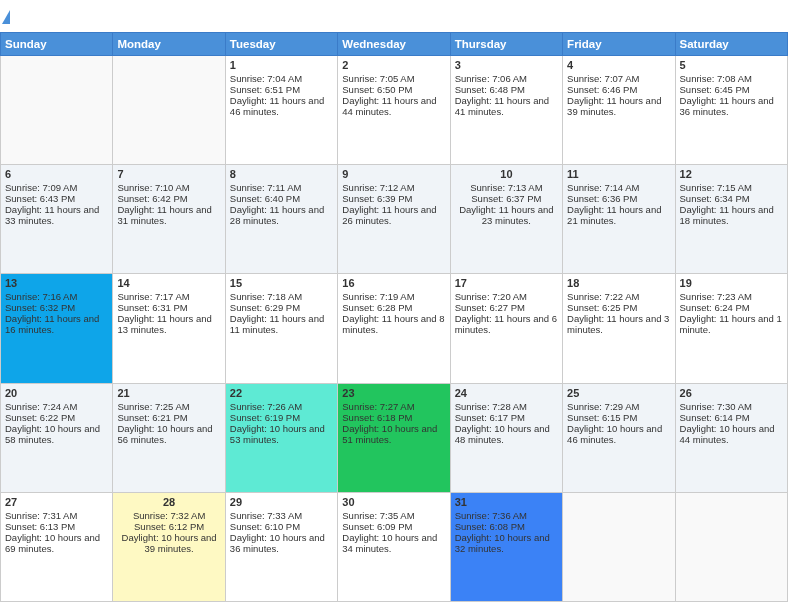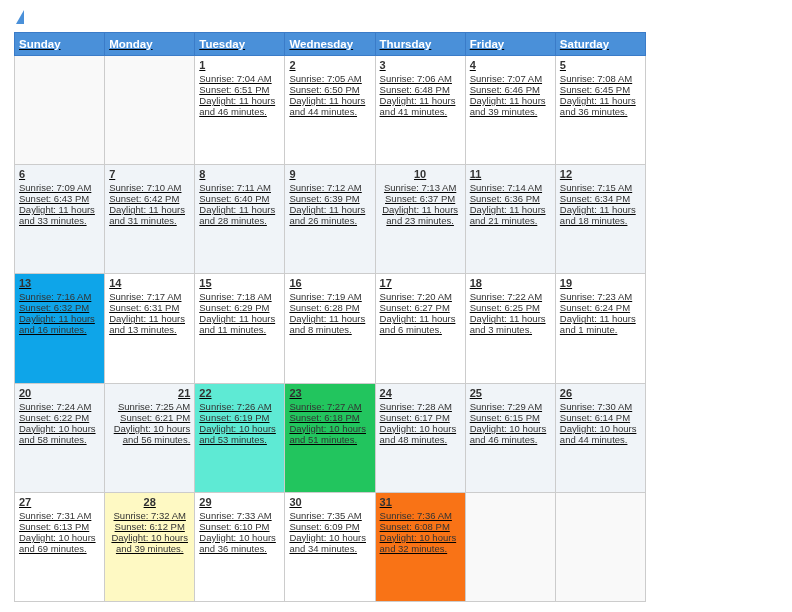--- a/index.html
+++ b/index.html
@@ -4,26 +4,25 @@
   <style>
     * { margin: 0; padding: 0; box-sizing: border-box; }
     body {
       font-family: Arial, sans-serif;
       background: #fff;
       width: 792px;
       height: 612px;
       overflow: hidden;
     }
     .page {
-      width: 660px;
+      width: 788px;
       height: 612px;
-      padding: 10px 14px;
+      padding: 10px 0;
       display: flex;
       flex-direction: column;
-      text-decoration: underline;
     }
     .header {
       display: flex;
       justify-content: space-between;
       align-items: flex-start;
       margin-bottom: 6px;
     }
     .logo {
       display: flex;
       flex-direction: column;
@@ -149,31 +148,31 @@
           <td style="background: #0ea5e9;"><span class="day-num">13</span><span>Sunrise: 7:16 AM</span><br><span>Sunset: 6:32 PM</span><br><span>Daylight: 11 hours and 16 minutes.</span></td>
           <td style="background: rgb(255, 255, 255);"><span class="day-num">14</span><span>Sunrise: 7:17 AM</span><br><span>Sunset: 6:31 PM</span><br><span>Daylight: 11 hours and 13 minutes.</span></td>
           <td style="background: rgb(255, 255, 255);"><span class="day-num">15</span><span>Sunrise: 7:18 AM</span><br><span>Sunset: 6:29 PM</span><br><span>Daylight: 11 hours and 11 minutes.</span></td>
           <td style="background: rgb(255, 255, 255);"><span class="day-num">16</span><span>Sunrise: 7:19 AM</span><br><span>Sunset: 6:28 PM</span><br><span>Daylight: 11 hours and 8 minutes.</span></td>
           <td style="background: rgb(255, 255, 255);"><span class="day-num">17</span><span>Sunrise: 7:20 AM</span><br><span>Sunset: 6:27 PM</span><br><span>Daylight: 11 hours and 6 minutes.</span></td>
           <td style="background: rgb(255, 255, 255);"><span class="day-num">18</span><span>Sunrise: 7:22 AM</span><br><span>Sunset: 6:25 PM</span><br><span>Daylight: 11 hours and 3 minutes.</span></td>
           <td style="background: rgb(255, 255, 255);"><span class="day-num">19</span><span>Sunrise: 7:23 AM</span><br><span>Sunset: 6:24 PM</span><br><span>Daylight: 11 hours and 1 minute.</span></td>
         </tr>
         <tr>
           <td style="background: rgb(240, 244, 248);"><span class="day-num">20</span><span>Sunrise: 7:24 AM</span><br><span>Sunset: 6:22 PM</span><br><span>Daylight: 10 hours and 58 minutes.</span></td>
-          <td style="background: rgb(240, 244, 248); text-align: right;"><span class="day-num">21</span><span>Sunrise: 7:25 AM</span><br><span>Sunset: 6:21 PM</span><br><span>Daylight: 10 hours and 56 minutes.</span></td>
+          <td style="background: rgb(240, 244, 248);"><span class="day-num">21</span><span>Sunrise: 7:25 AM</span><br><span>Sunset: 6:21 PM</span><br><span>Daylight: 10 hours and 56 minutes.</span></td>
           <td style="background: #5eead4;"><span class="day-num">22</span><span>Sunrise: 7:26 AM</span><br><span>Sunset: 6:19 PM</span><br><span>Daylight: 10 hours and 53 minutes.</span></td>
           <td style="background: #22c55e;"><span class="day-num">23</span><span>Sunrise: 7:27 AM</span><br><span>Sunset: 6:18 PM</span><br><span>Daylight: 10 hours and 51 minutes.</span></td>
           <td style="background: rgb(240, 244, 248);"><span class="day-num">24</span><span>Sunrise: 7:28 AM</span><br><span>Sunset: 6:17 PM</span><br><span>Daylight: 10 hours and 48 minutes.</span></td>
           <td style="background: rgb(240, 244, 248);"><span class="day-num">25</span><span>Sunrise: 7:29 AM</span><br><span>Sunset: 6:15 PM</span><br><span>Daylight: 10 hours and 46 minutes.</span></td>
           <td style="background: rgb(240, 244, 248); margin-left: 16px;"><span class="day-num">26</span><span>Sunrise: 7:30 AM</span><br><span>Sunset: 6:14 PM</span><br><span>Daylight: 10 hours and 44 minutes.</span></td>
         </tr>
         <tr>
           <td style="background: rgb(255, 255, 255);"><span class="day-num">27</span><span>Sunrise: 7:31 AM</span><br><span>Sunset: 6:13 PM</span><br><span>Daylight: 10 hours and 69 minutes.</span></td>
           <td style="background: #fef9c3; text-align: center;"><span class="day-num">28</span><span>Sunrise: 7:32 AM</span><br><span>Sunset: 6:12 PM</span><br><span>Daylight: 10 hours and 39 minutes.</span></td>
           <td style="background: rgb(255, 255, 255);"><span class="day-num">29</span><span>Sunrise: 7:33 AM</span><br><span>Sunset: 6:10 PM</span><br><span>Daylight: 10 hours and 36 minutes.</span></td>
           <td style="background: rgb(255, 255, 255);"><span class="day-num">30</span><span>Sunrise: 7:35 AM</span><br><span>Sunset: 6:09 PM</span><br><span>Daylight: 10 hours and 34 minutes.</span></td>
-          <td style="background: #f97316;"><span class="day-num">31</span><span>Sunrise: 7:36 AM</span><br><span>Sunset: 6:08 PM</span><br><span>Daylight: 10 hours and 32 minutes.</span></td>
+          <td style="background: #3b82f6;"><span class="day-num">31</span><span>Sunrise: 7:36 AM</span><br><span>Sunset: 6:08 PM</span><br><span>Daylight: 10 hours and 32 minutes.</span></td>
           <td class="empty"></td>
           <td class="empty"></td>
         </tr>
       </tbody>
   </table>
 </div>
 
 </body></html>

